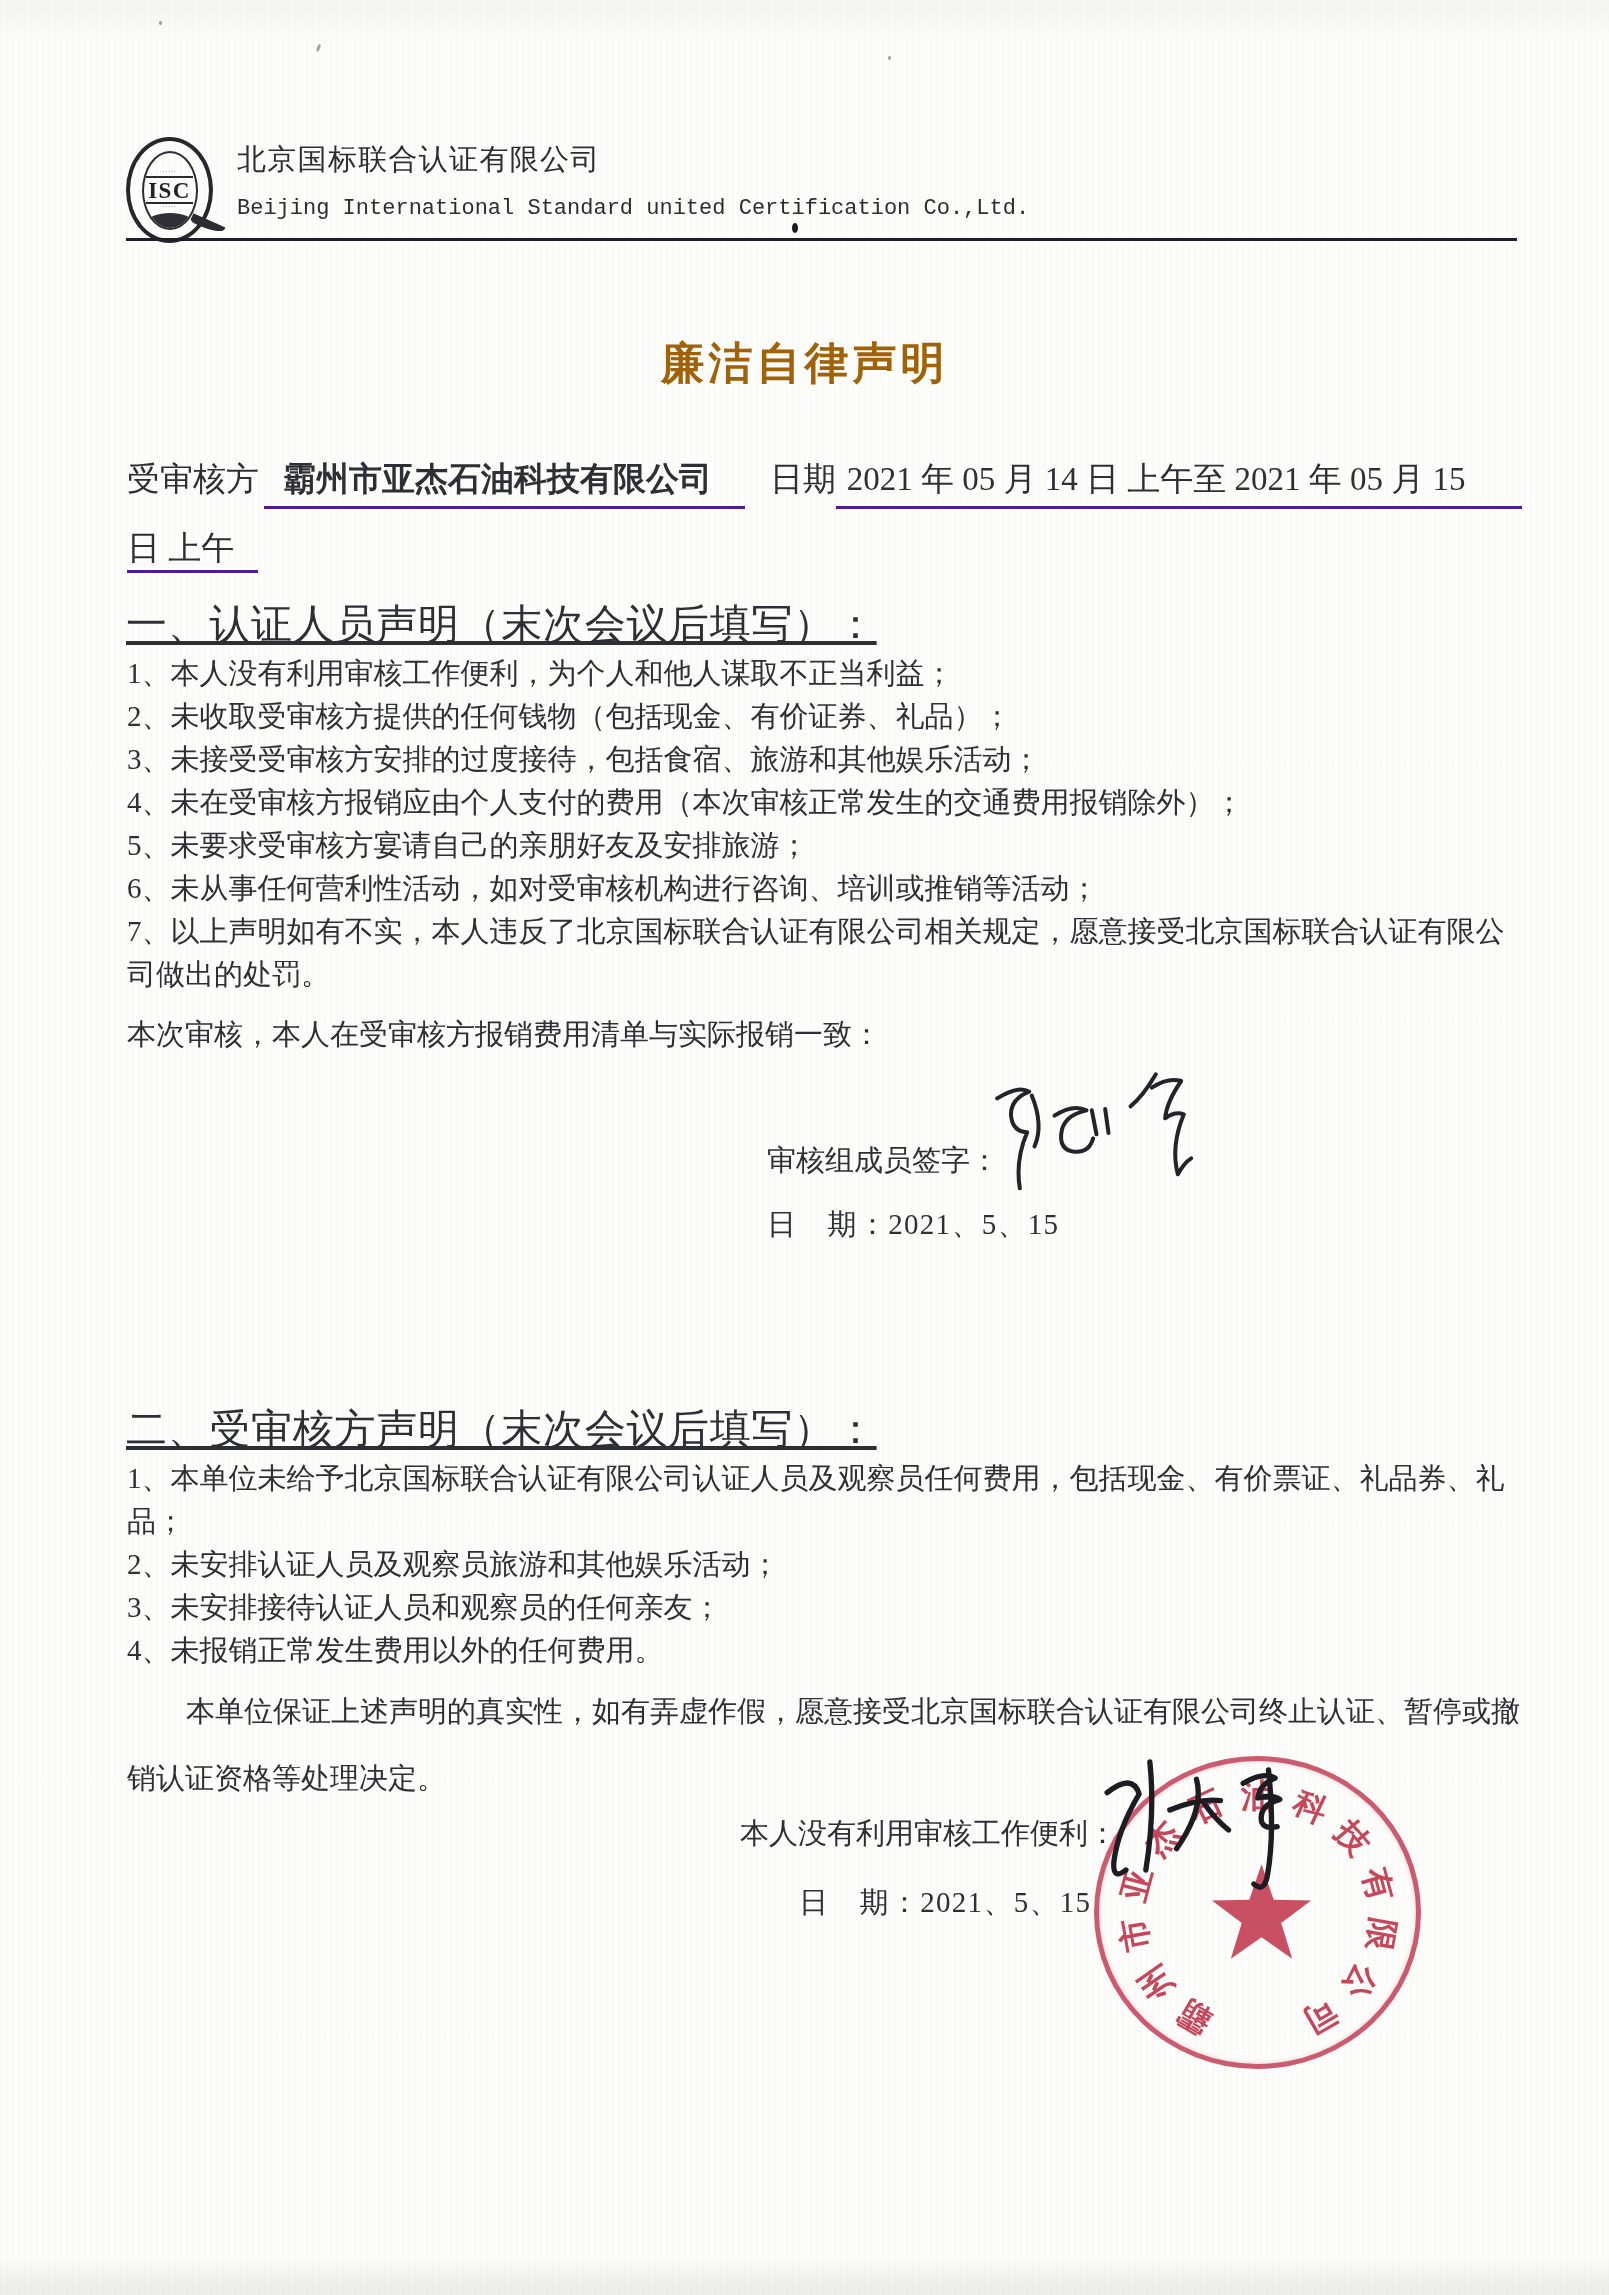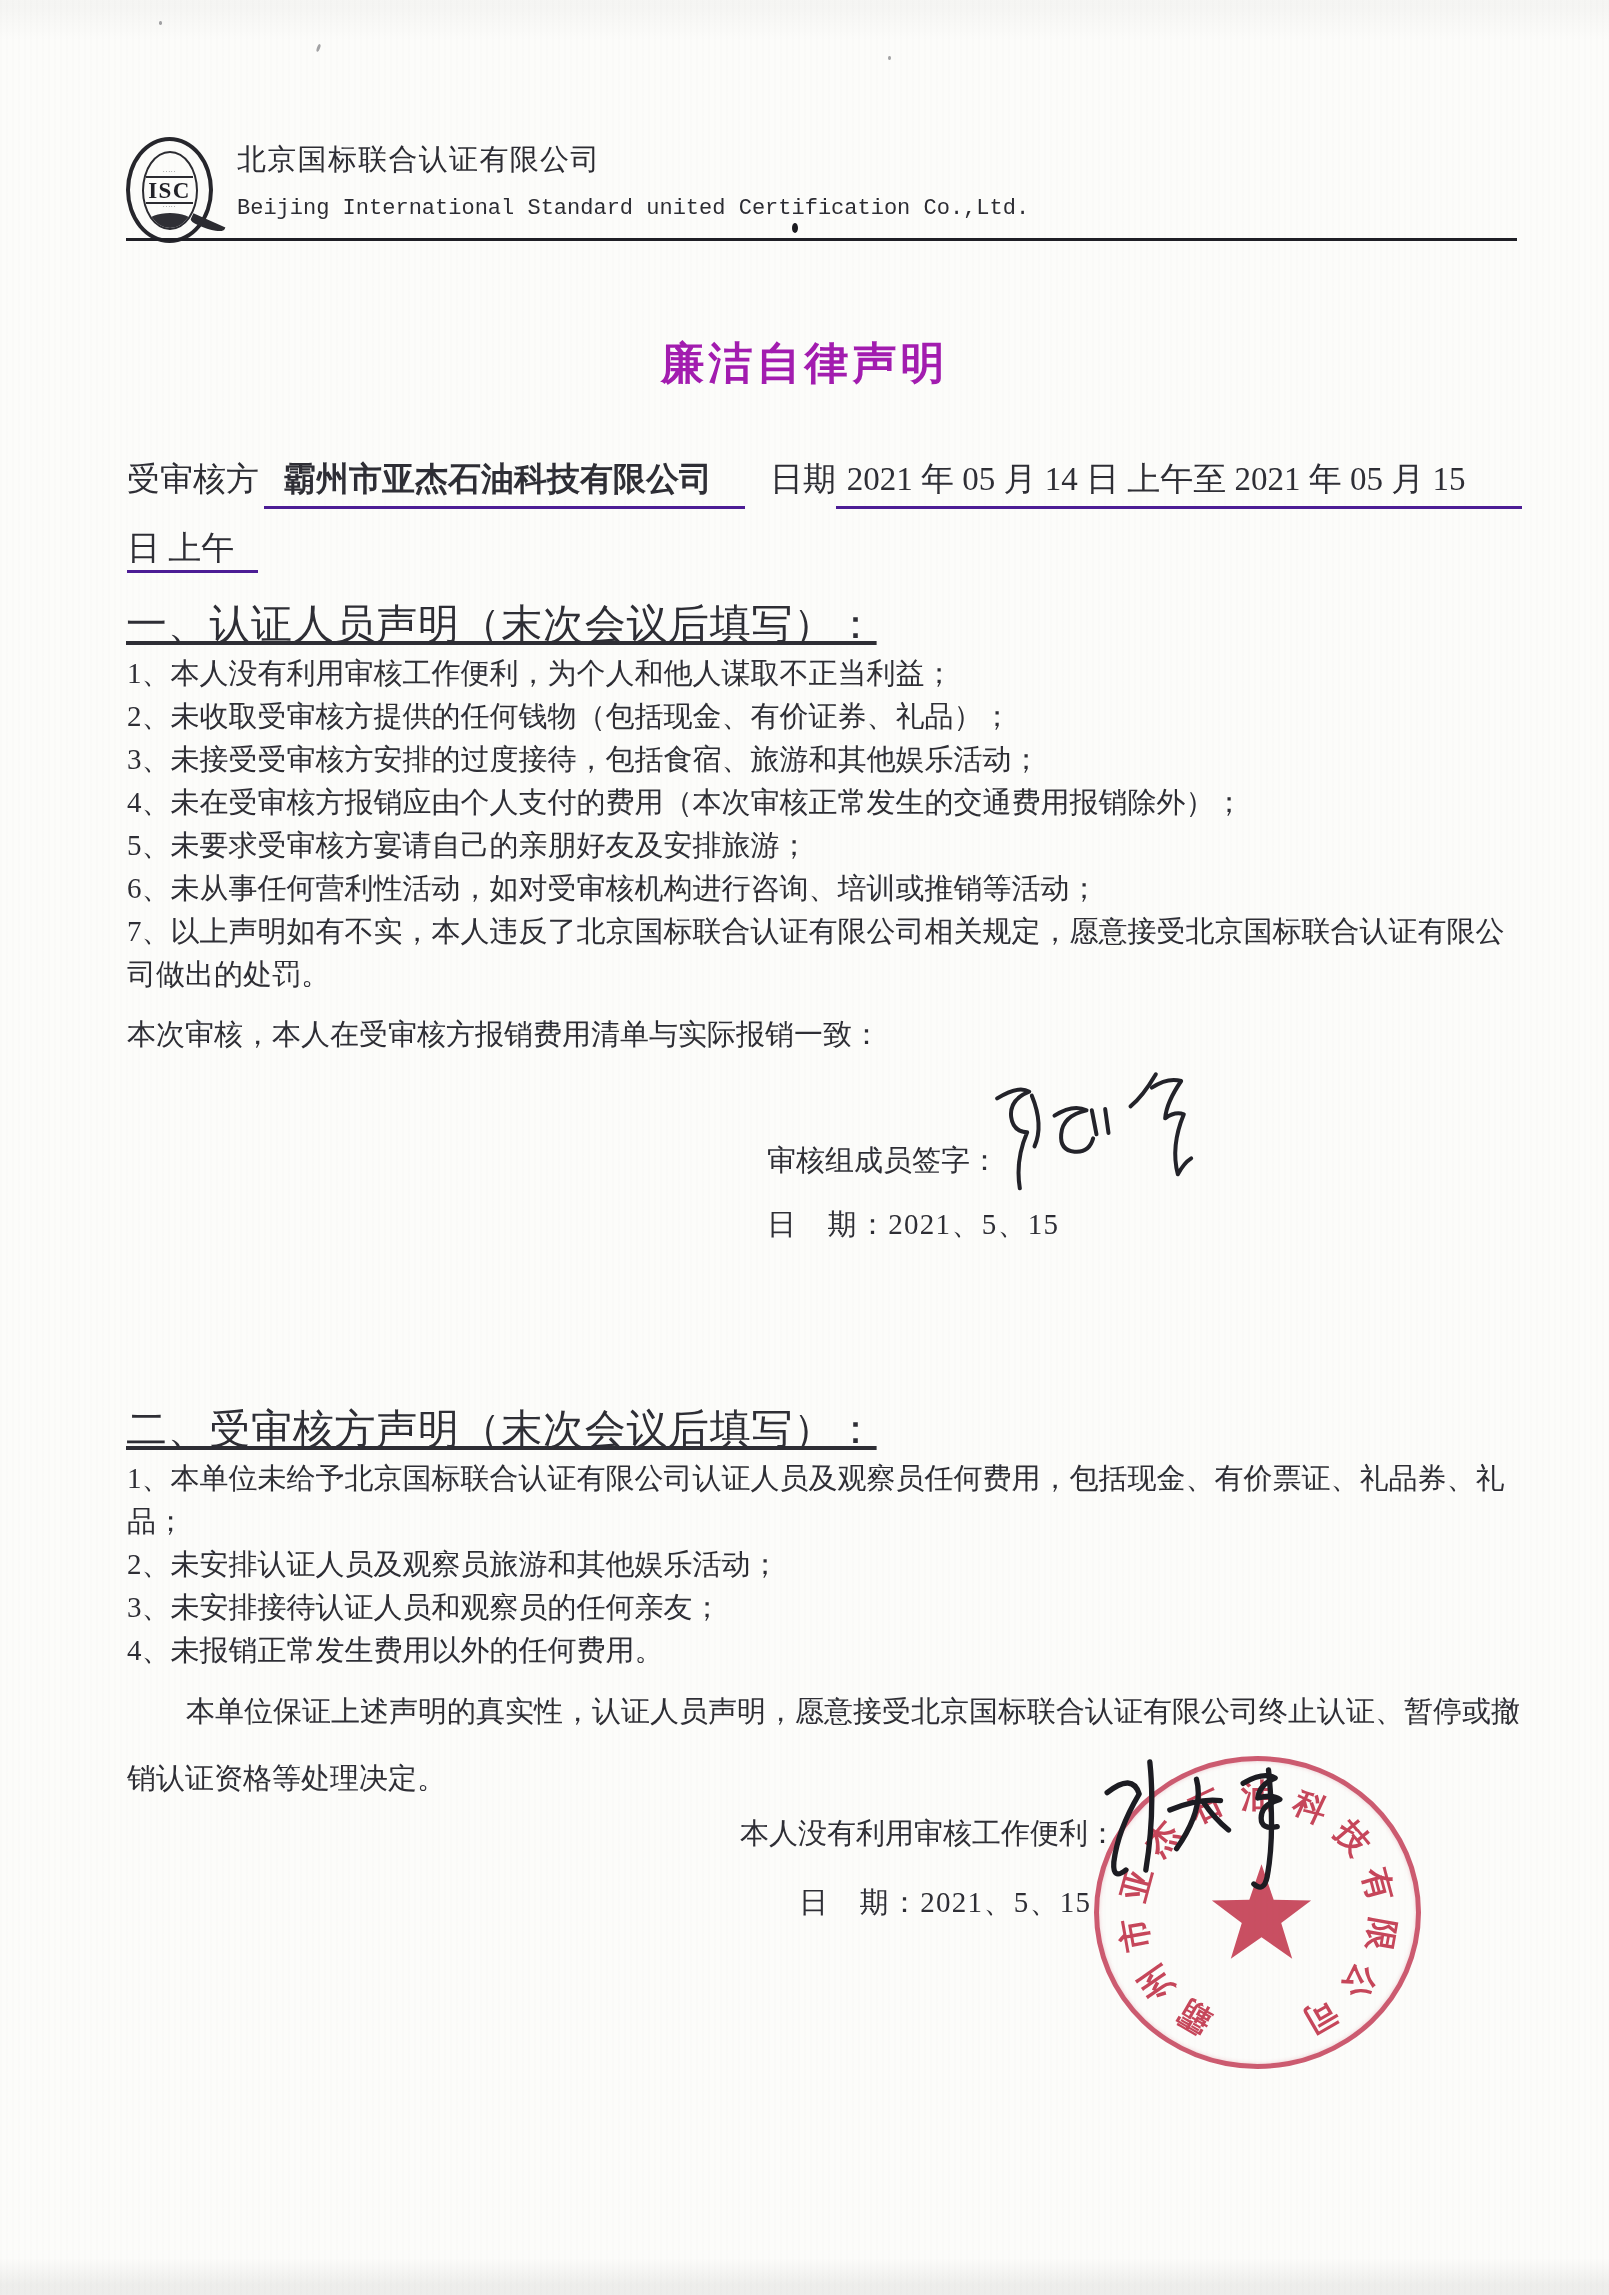--- a/index.html
+++ b/index.html
@@ -48,21 +48,21 @@
   .hdr-en{
     left:237px;top:196px;font-size:22px;color:#2c2c33;
     font-family:"Liberation Mono","DejaVu Sans Mono",monospace;letter-spacing:0px;white-space:nowrap;
   }
   .hdr-rule{left:126px;top:238px;width:1391px;height:3.3px;background:#1f1f26;}
   .hdr-dot{left:792px;top:223px;width:6px;height:10px;background:#1b1b20;border-radius:50%;}
 
   
   .doc-title{
     left:0;top:334px;width:1609px;text-align:center;
-    font-size:44px;font-weight:bold;letter-spacing:4px;color:#a21caf;
+    font-size:44px;font-weight:bold;letter-spacing:4px;color:#a16207;
   }
 
   
   .party-line{
     left:127px;top:457px;width:1395px;display:flex;align-items:baseline;
     font-size:33px;white-space:nowrap;
   }
   .party-line .lbl{flex:none;}
   .u{border-bottom:3px solid #4c1d95;padding-bottom:4px;}
   .party-name{flex:none;font-weight:bold;margin-left:5.3px;padding-left:18.7px;padding-right:33px;}
@@ -165,21 +165,21 @@
   <span>日　期：</span><span>2021、5、15</span>
 </div>
 
 <div class="abs h-sec" style="top:1402px;">二、受审核方声明（末次会议后填写）：</div>
 <div class="abs items items2" style="top:1457px;">
     <div class="line">1、本单位未给予北京国标联合认证有限公司认证人员及观察员任何费用，包括现金、有价票证、礼品券、礼品；</div>
     <div class="line">2、未安排认证人员及观察员旅游和其他娱乐活动；</div>
     <div class="line">3、未安排接待认证人员和观察员的任何亲友；</div>
     <div class="line">4、未报销正常发生费用以外的任何费用。</div>
   </div>
-<div class="abs pledge" style="top:1678px;">本单位保证上述声明的真实性，认证人员声明，愿意接受北京国标联合认证有限公司终止认证、暂停或撤销认证资格等处理决定。</div>
+<div class="abs pledge" style="top:1678px;">本单位保证上述声明的真实性，如有弄虚作假，愿意接受北京国标联合认证有限公司终止认证、暂停或撤销认证资格等处理决定。</div>
 
 <div class="abs sig-label" style="left:740px;top:1814px;">本人没有利用审核工作便利：</div>
 <span class="hidden-text">刘长青</span>
 <div class="abs date-line" style="left:799px;top:1883px;">
   <span>日　期：</span><span>2021、5、15</span>
 </div>
 
 <div class="abs stamp">
   <div class="stamp-ring"></div>
   <div>

